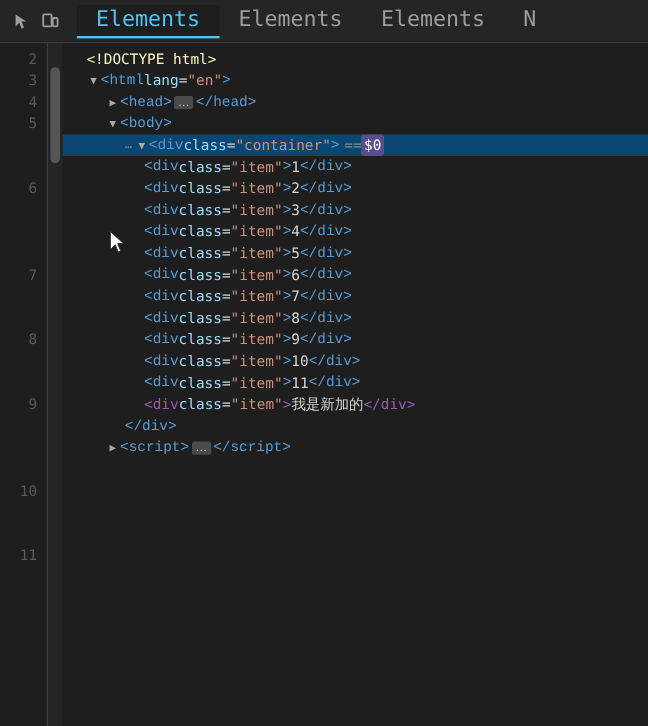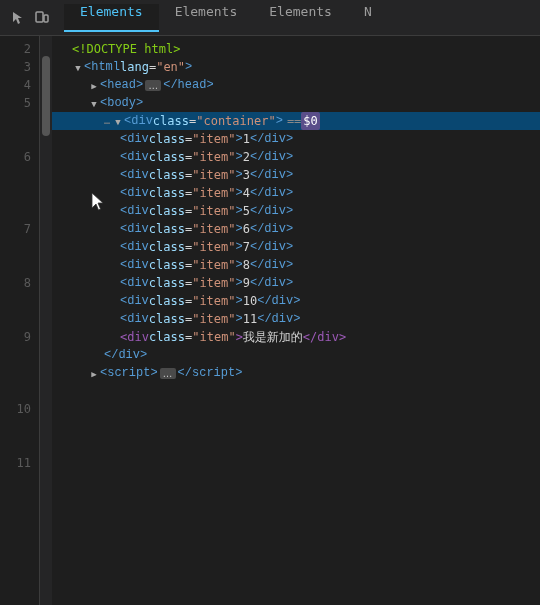--- a/index.html
+++ b/index.html
@@ -43,22 +43,22 @@
     .tabs {
       display: flex;
       align-items: center;
       gap: 0;
       flex: 1;
     }
     .tab {
       padding: 0 16px;
       height: 28px;
       display: flex;
-      align-items: flex-start;
-      font-size: 13px;
+      align-items: center;
+      font-size: 18px;
       color: #9d9d9d;
       cursor: pointer;
       border-bottom: 2px solid transparent;
     }
     .tab.active {
       color: #4fc3f7;
       border-bottom: 2px solid #4fc3f7;
       background: #1e1e1e;
     }
 
@@ -125,21 +125,21 @@
       line-height: 18px;
     }
     .indent-1 { padding-left: 20px; }
     .indent-2 { padding-left: 36px; }
     .indent-3 { padding-left: 52px; }
     .indent-4 { padding-left: 68px; }
 
     .tag { color: #569cd6; font-family: Liberation Mono, monospace; }
     .attr-name { color: #9cdcfe; text-align: right; }
     .attr-val { color: #ce9178; }
-    .comment { color: #84cc16; }
+    .comment { color: #fef9c3; }
     .text-content { color: #d4d4d4; }
     .equals-sign { color: #d4d4d4; }
     .marker { color: #d4d4d4; }
     .ellipsis-btn {
       background: #4a4a4a;
       color: #ccc;
       border: none;
       border-radius: 2px;
       padding: 0 3px;
       font-size: 10px;

